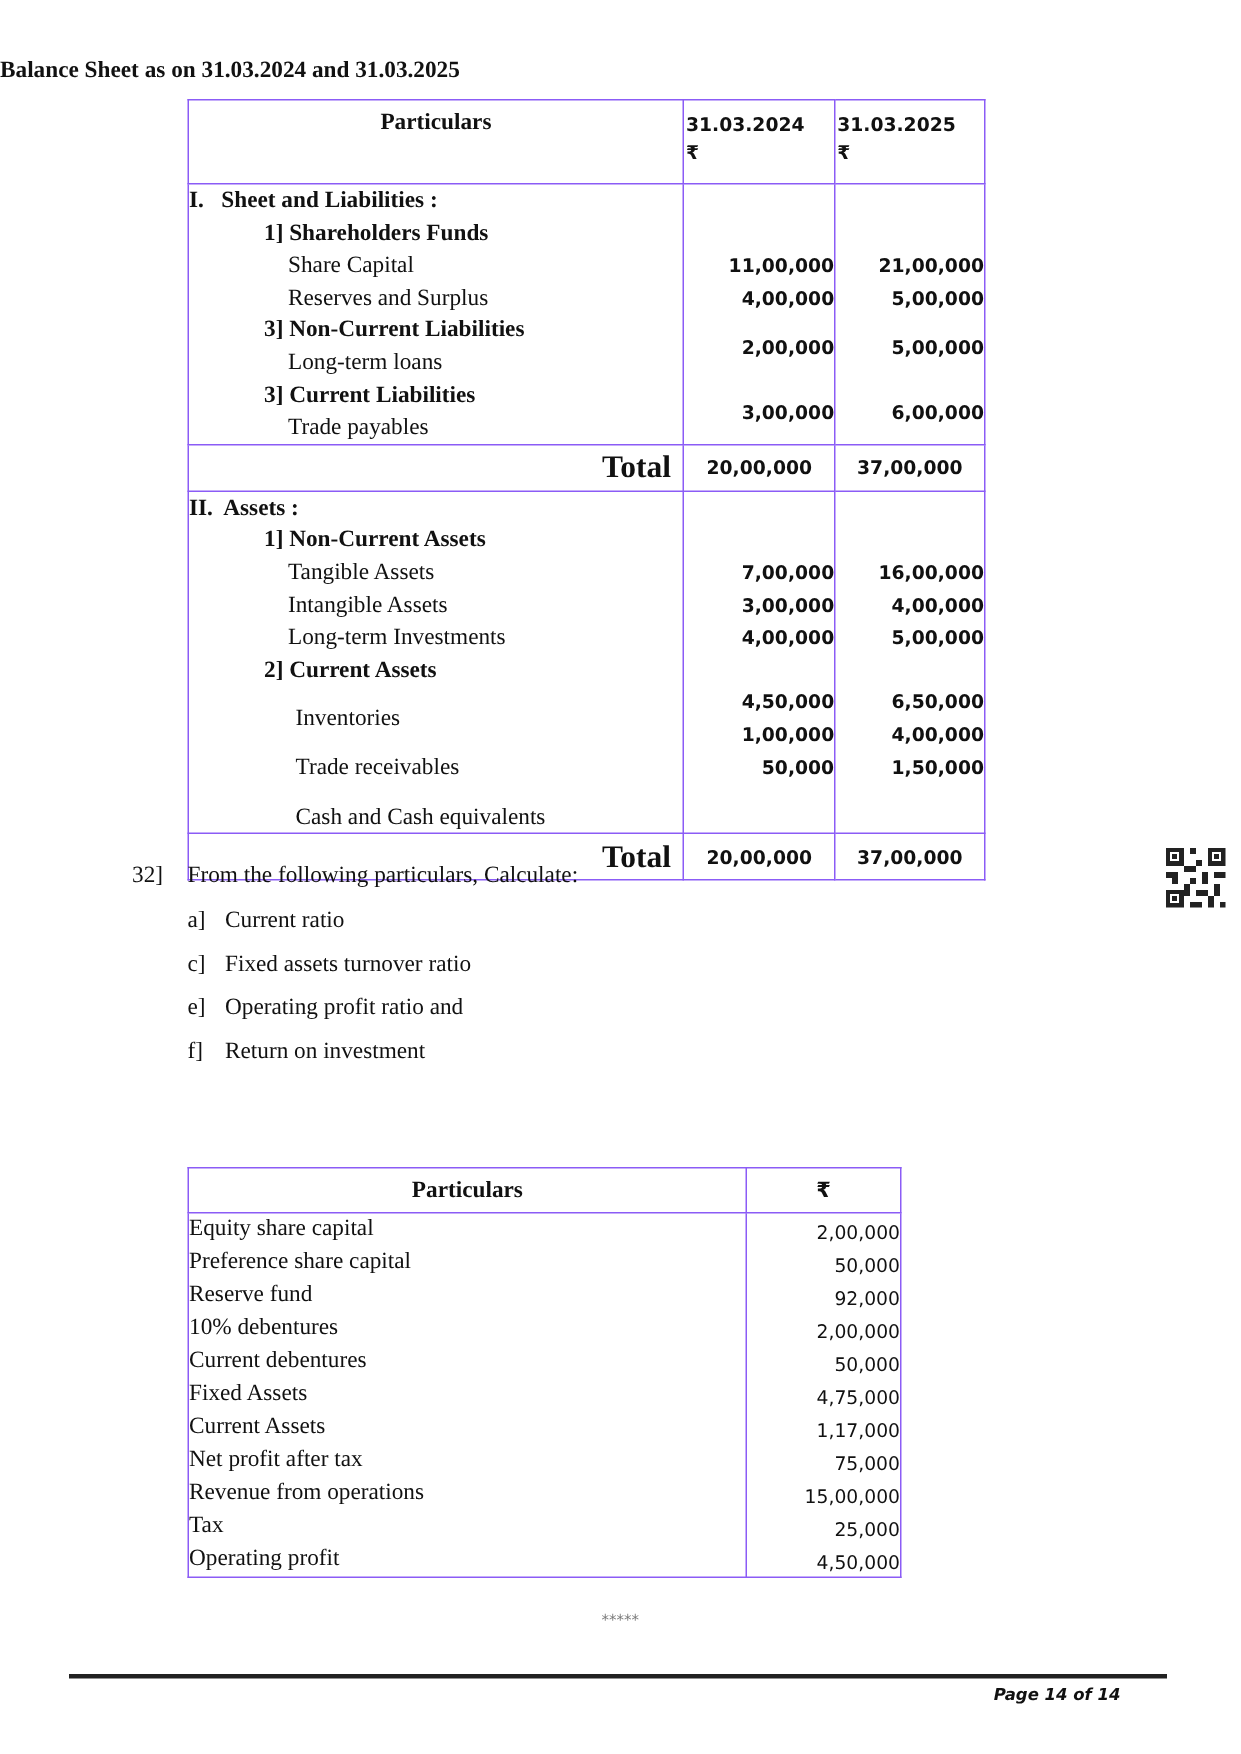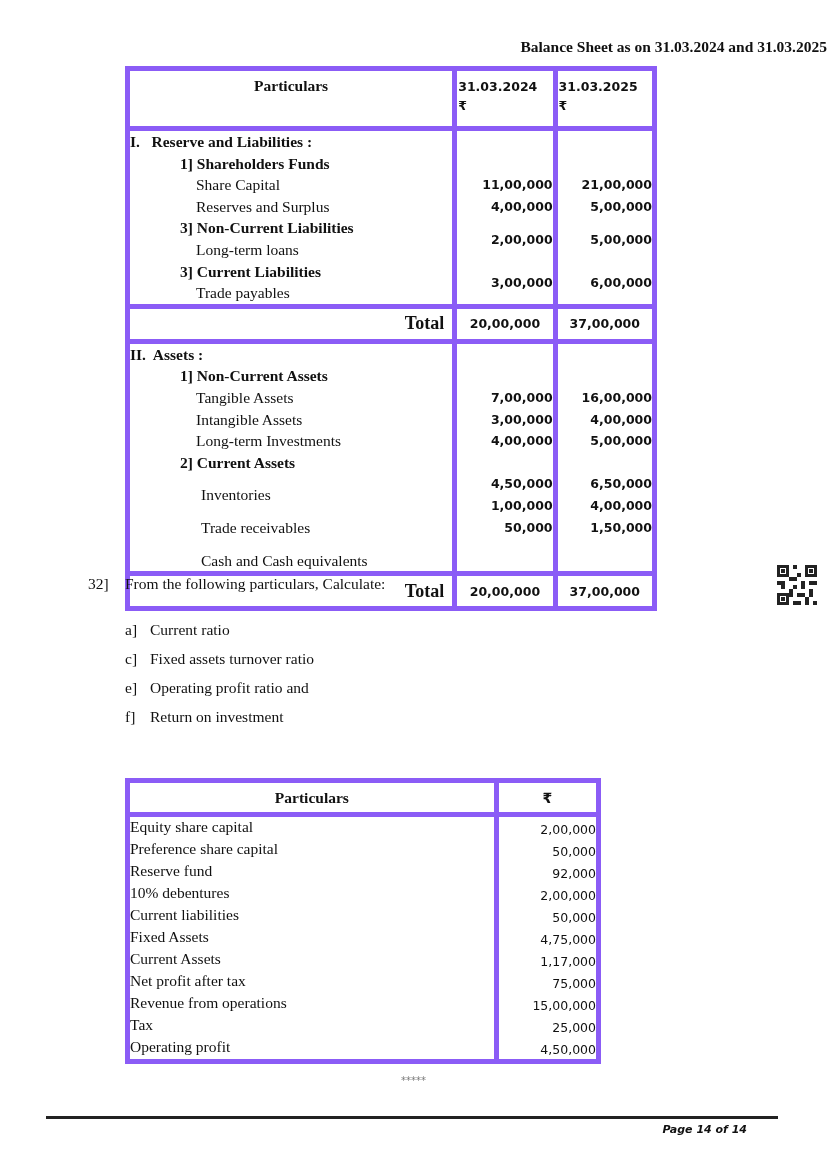--- a/index.html
+++ b/index.html
@@ -1,49 +1,49 @@
 <!DOCTYPE html>
 <html><head>
 <meta charset="utf-8">
 <style>
   html, body { margin:0; padding:0; background:#ffffff; }
   body { width:827px; height:1169px; position:relative; overflow:hidden; color:#111; }
 
-  .bs-title { position:absolute; top:38px; left:0; width:827px; text-align:right;
+  .bs-title { position:absolute; top:38px; left:0; width:827px; text-align:left;
               font-family:"Liberation Serif", serif; font-weight:bold; font-size:15.5px; }
 
   table { border-collapse:collapse; position:absolute; }
-  td, th { border:5px solid #8b5cf6; }
+  td, th { border:1px solid #8b5cf6; }
 
   
   #bs { left:125px; top:66px; width:532px; }
   #bs col.c1 { width:331px; }
   #bs col.c2 { width:101px; }
   #bs col.c3 { width:100px; }
   #bs th { height:48px; vertical-align:top; padding-top:6px; font-weight:bold; }
   #bs th.part { font-family:"Liberation Serif", serif; font-size:15.5px; text-align:center; }
   #bs th.yr { font-family:"DejaVu Sans", sans-serif; font-size:12.5px; text-align:left; line-height:19px; }
   #bs td { vertical-align:top; padding:0; }
   .lines { font-family:"Liberation Serif", serif; font-size:15.5px; padding:4px 6px 6px 6px; }
   .lines div { height:21.6px; line-height:21.6px; white-space:nowrap; }
   .nums { font-family:"DejaVu Sans", sans-serif; font-weight:bold; font-size:12.5px; text-align:right; padding:4px 12px 6px 0; }
   .nums div { height:21.6px; line-height:21.6px; }
   .b { font-weight:bold; }
   .i1 { padding-left:50px; }
   .i2 { padding-left:66px; }
   .i3 { padding-left:71px;margin-top:11px; }
   .tot td { height:30px; vertical-align:middle !important; }
-  .tot .lbl { text-align:right; padding-right:8px !important; font-family:"Liberation Serif", serif; font-weight:bold; font-size:18px; }
+  .tot .lbl { text-align:right; padding-right:8px !important; font-family:"Liberation Serif", serif; font-weight:bold; font-size:21px; }
   .tot .v { text-align:center; font-family:"DejaVu Sans", sans-serif; font-weight:bold; font-size:12.5px; }
 
   
   .q { position:absolute; left:88px; top:575px; font-family:"Liberation Serif", serif; font-size:15.5px; }
   .q-num { position:absolute; left:0; top:0; }
   .q-text { position:absolute; left:37px; top:0; white-space:nowrap; }
-  .q-items { position:absolute; left:37px; top:45px; }
+  .q-items { position:absolute; left:37px; top:29px; }
   .q-item { height:29px; line-height:20px; white-space:nowrap; }
   .q-item .lt { display:inline-block; width:25px; }
 
   
   #pt { left:125px; top:778px; width:476px; }
   #pt col.c1 { width:373px; }
   #pt col.c2 { width:103px; }
   #pt th { height:27px; font-weight:bold; }
   #pt th.part { font-family:"Liberation Serif", serif; font-size:15.5px; text-align:center; }
   #pt th.cur { font-family:"DejaVu Sans", sans-serif; font-size:14px; text-align:center; }
@@ -80,21 +80,21 @@
       <div>₹</div>
     </th>
     <th class="yr">
       <div>31.03.2025</div>
       <div>₹</div>
     </th>
   </tr>
 
   <tr>
     <td class="lines">
-      <div class="b" style="white-space:pre">I.   Reserve and Liabilities :</div>
+      <div class="b" style="white-space:pre">I.   Sheet and Liabilities :</div>
       <div class="b i1">1] Shareholders Funds</div>
       <div class="i2">Share Capital</div>
       <div class="i2">Reserves and Surplus</div>
       <div class="b i1">3] Non-Current Liabilities</div>
       <div class="i2">Long-term loans</div>
       <div class="b i1">3] Current Liabilities</div>
       <div class="i2">Trade payables</div>
     </td>
     <td class="nums">
       <div></div>
@@ -214,21 +214,21 @@
       <tr>
     <th class="part">Particulars</th>
     <th class="cur">₹</th>
   </tr>
   <tr>
     <td class="plines">
       <div>Equity share capital</div>
       <div>Preference share capital</div>
       <div>Reserve fund</div>
       <div>10% debentures</div>
-      <div>Current liabilities</div>
+      <div>Current debentures</div>
       <div>Fixed Assets</div>
       <div>Current Assets</div>
       <div>Net profit after tax</div>
       <div>Revenue from operations</div>
       <div>Tax</div>
       <div>Operating profit</div>
     </td>
     <td class="pnums">
       <div>2,00,000</div>
       <div>50,000</div>

